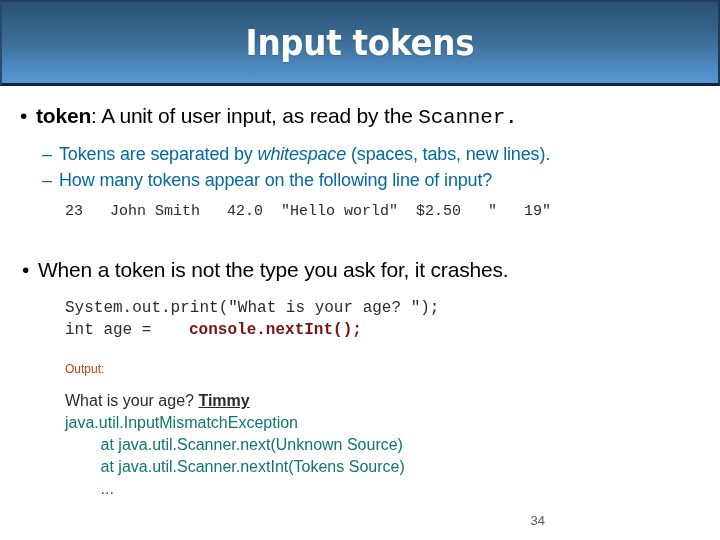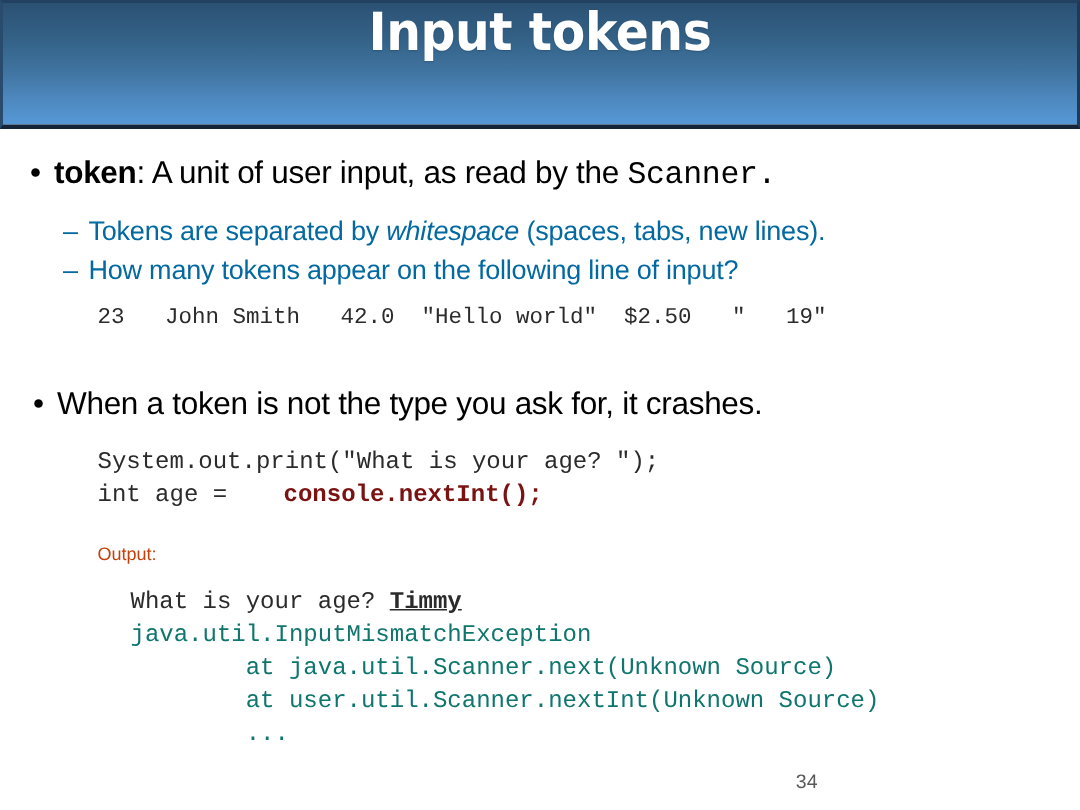--- a/index.html
+++ b/index.html
@@ -29,20 +29,21 @@
                 #336085 28%,
                 #3f739f 55%,
                 #4d87bd 78%,
                 #5596d4 97%,
                 #5596d4 100%);
     border-bottom: 3px solid #14253a;
     border-left: 2px solid #294c6e;
     border-right: 2px solid #1d3a57;
     border-top: 2px solid #22405f;
     display: flex;
+    align-items: center;
     justify-content: center;
   }
   #title-text {
     color: #ffffff;
     font-family: "DejaVu Sans", sans-serif;
     font-weight: bold;
     font-size: 35px;
     letter-spacing: -0.3px;
     transform: scaleX(0.93);
     text-shadow: 0 1px 1px rgba(20,40,60,0.25);
@@ -111,25 +112,24 @@
 
   .label-out {
     position: absolute;
     font-size: 12px;
     color: #c2410c;
     white-space: nowrap;
   }
 
   .out-line {
     position: absolute;
-    font-family: Liberation Mono, monospace;
+    font-family: Liberation Sans, sans-serif;
     font-size: 16px;
     color: #2b2b2b;
     white-space: pre;
-    margin-left: 22px;
   }
   .out-line.err {
     color: #0f766e;
   }
   .out-line u {
     font-weight: bold;
     text-decoration: underline;
     color: #2b2b2b;
   }
 
@@ -169,18 +169,18 @@
   </div>
 
   <div class="code-line" style="left:65px; top:213px;">System.out.print("What is your age? ");</div>
   <div class="code-line" style="left:65px; top:235px;"><span>int age = </span><span class="hl">console.nextInt();</span></div>
 
   <div class="label-out" style="left:65px; top:276px;">Output:</div>
 
   <div class="out-line" style="left:65px; top:306px;"><span>What is your age? </span><u>Timmy</u></div>
   <div class="out-line err" style="left:65px; top:328px;">java.util.InputMismatchException</div>
   <div class="out-line err" style="left:65px; top:350px;">        at java.util.Scanner.next(Unknown Source)</div>
-  <div class="out-line err" style="left:65px; top:372px;">        at user.util.Scanner.nextInt(Unknown Source)</div>
+  <div class="out-line err" style="left:65px; top:372px;">        at java.util.Scanner.nextInt(Tokens Source)</div>
   <div class="out-line err" style="left:65px; top:394px;">        ...</div>
 
   <div id="page-number">34</div>
 
 </div>
 
 </body></html>

